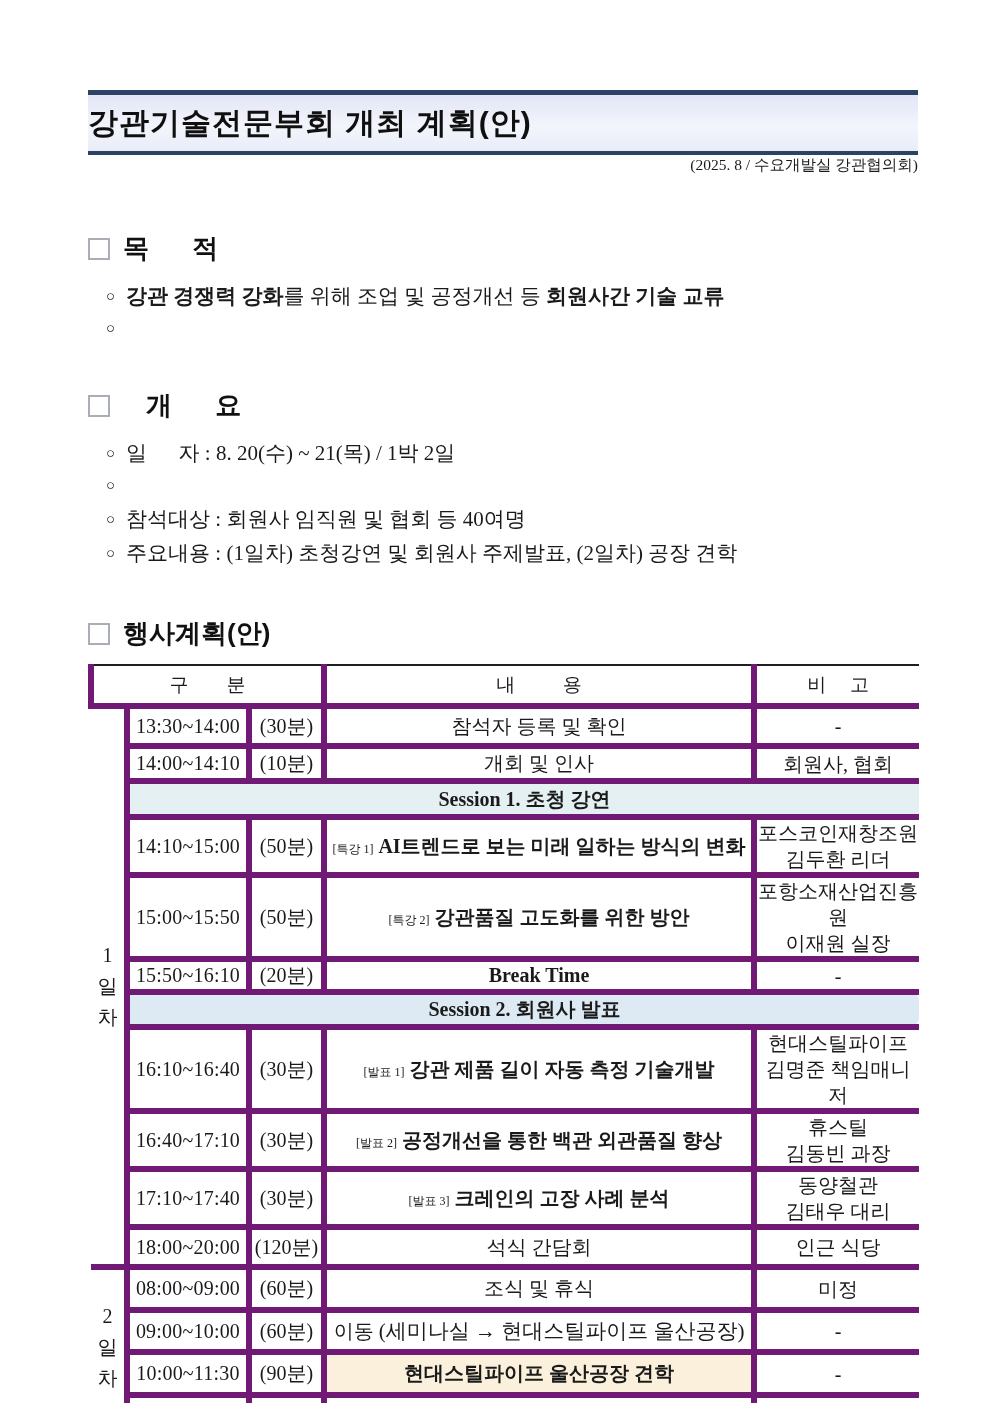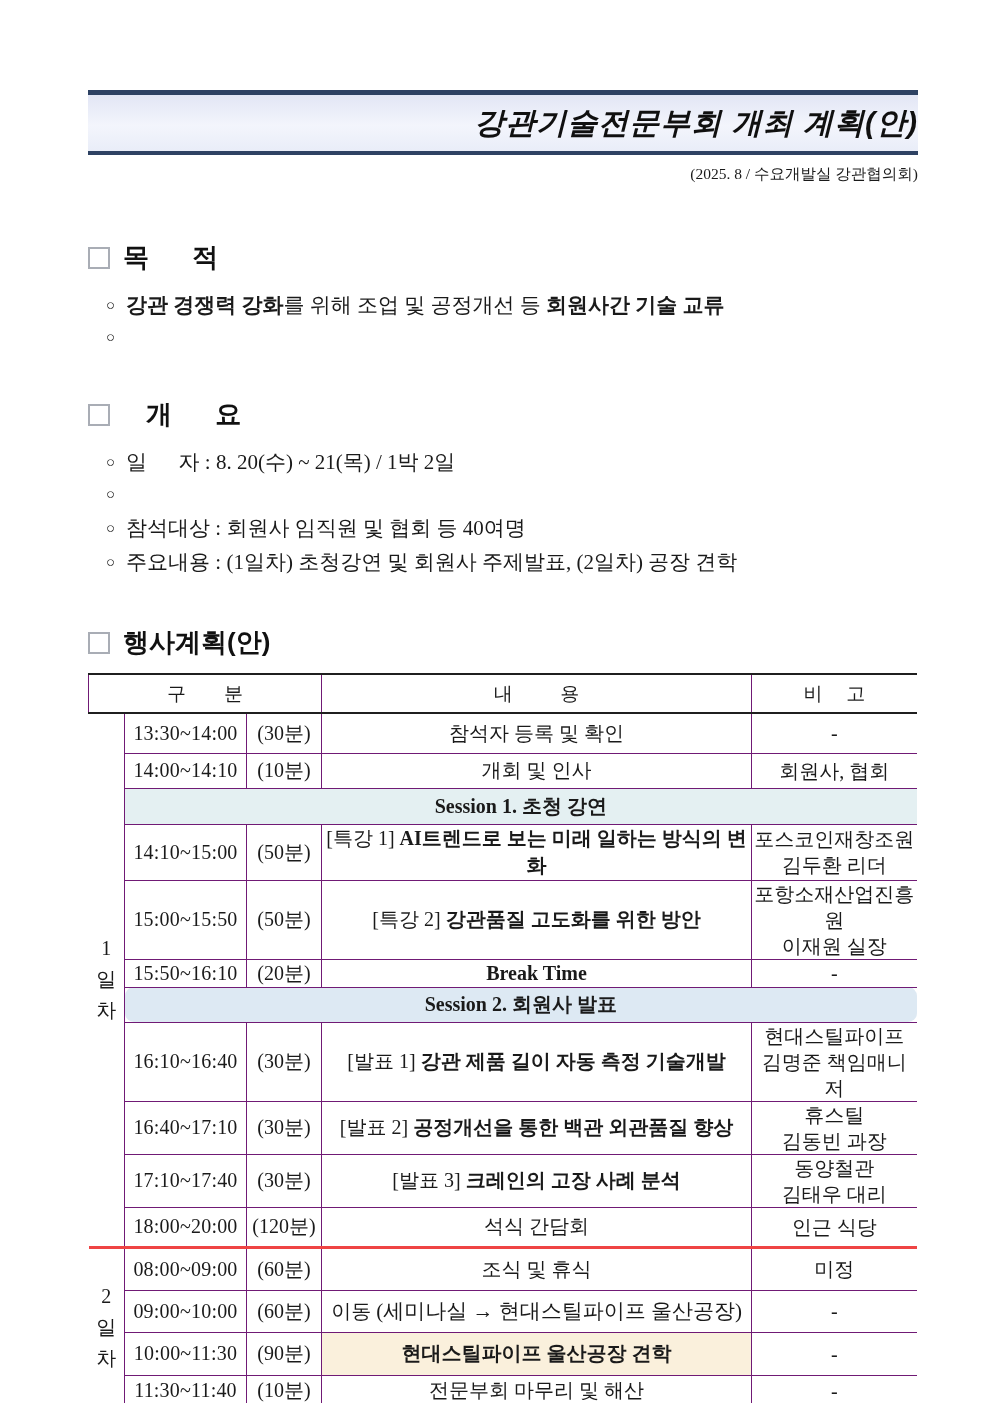--- a/index.html
+++ b/index.html
@@ -7,27 +7,27 @@
     position:relative;width:992px;height:1403px;background:#ffffff;
     font-family:"Liberation Serif","DejaVu Serif",serif;color:#1a1a1a;overflow:hidden;
   }
   .content{position:absolute;left:88px;top:0;width:830px;}
 
   
   .titlebar{
     margin-top:90px;
     border-top:5px solid #2e4263;border-bottom:4px solid #2e4263;
     background:linear-gradient(180deg,#e2e6f5 0%,#f3f5fc 55%,#e9edf8 100%);
-    height:56px;display:flex;align-items:center;justify-content:flex-end;font-style:italic;
+    height:56px;display:flex;align-items:center;justify-content:flex-start;
   }
   .titlebar .title-text{
     font-family:"Liberation Sans","DejaVu Sans",sans-serif;
     font-weight:bold;font-size:30px;letter-spacing:1px;color:#101010;
   }
-  .subtitle{ text-align:right;font-size:15.5px;margin-top:9px;color:#1a1a1a; }
+  .subtitle{ text-align:right;font-size:15.5px;color:#1a1a1a; }
 
   
   .section-heading{display:flex;align-items:center;gap:13px;}
   .section-heading .chk{
     width:18px;height:18px;border:2px solid #a9adb5;background:#fff;flex:0 0 auto;
   }
   .section-heading .h-text{
     font-family:"Liberation Sans","DejaVu Sans",sans-serif;
     font-weight:bold;font-size:26px;white-space:pre;color:#111;
   }
@@ -39,37 +39,37 @@
   .bullet-list{margin-top:14px;padding-left:18px;}
   .bullet-line{display:flex;align-items:baseline;font-size:21px;line-height:32px;white-space:pre;}
   .bullet-line .ring{font-size:15px;margin-right:11px;flex:0 0 auto;position:relative;top:-2px;}
   .seg-bold{font-weight:bold;}
 
   
   .plan-table{
     margin-top:13px;border-collapse:collapse;table-layout:fixed;width:828px;
   }
   .plan-table th,.plan-table td{
-    border:1px solid #701a75;padding:0;text-align:center;vertical-align:middle;
+    border:6px solid #701a75;padding:0;text-align:center;vertical-align:middle;
     font-size:20px;overflow:hidden;
   }
   .plan-table thead th{
     border-top:2px solid #1f1f1f;border-bottom:2px solid #1f1f1f;
     font-weight:normal;font-size:19px;white-space:pre;height:37px;background:#fff;
   }
   .plan-table th:last-child,.plan-table td.cell-note,.plan-table td.cell-session{border-right:none;}
   .plan-table td.cell-day{border-left:none;font-size:20px;line-height:1.55;white-space:pre;}
   .day2-start td{border-top:3px solid #ef4444;}
   .last-row td{border-bottom:2px solid #1f1f1f;}
   .cell-time{font-size:20px;letter-spacing:0.2px;}
   .cell-dur{font-size:16.5px;}
   .cell-session{background:#e4f0f2;font-weight:bold;font-size:20px;}
   .cell-session.s2{background:#dde9f3;border-radius:9px;}
   .cell-content-left{text-align:left;padding-left:12px;}
-  .tag-small{font-size:20px;}
+  .tag-small{font-size:12px;}
   .title-bold{font-weight:bold;font-size:20px;}
   .cell-note{font-size:15px;line-height:1.3;}
   .note-two span{display:block;}
   .bold-center{font-weight:bold;}
   .hl-peach{background:#faf0dc;}
   .content-small{font-size:21px;}
 
   .rh1{height:40px}.rh2{height:35px}.rhs{height:36px}
   .rh3{height:56px}.rh4{height:44px}.rh5{height:28px}.rhs2{height:35px}
   .rh6{height:55px}.rh7{height:45px}.rh8{height:47px}.rh9{height:40px}

